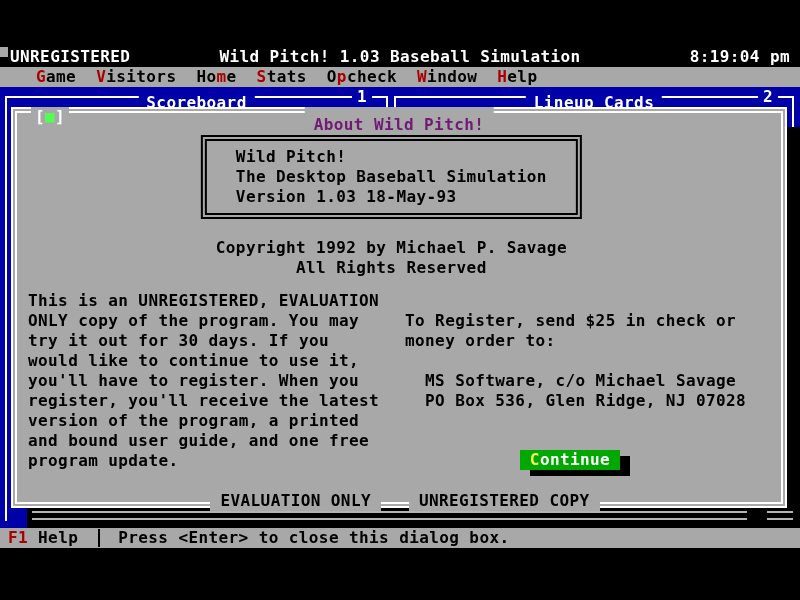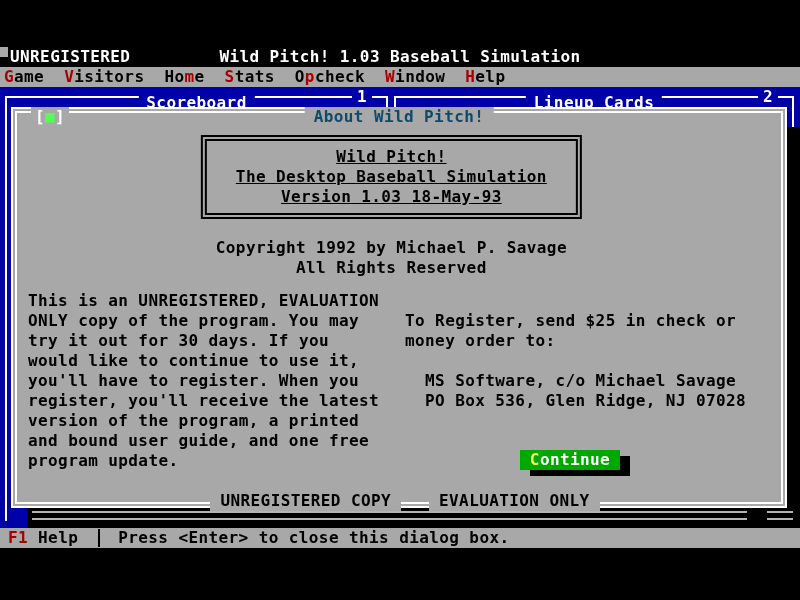--- a/index.html
+++ b/index.html
@@ -13,21 +13,21 @@
 
   
   .titlebar{position:relative;height:20px;background:#000;color:#fff;text-decoration:underline;}
   .tb-left{position:absolute;left:10px;top:0;}
   .tb-center{position:absolute;left:0;top:0;width:100%;text-align:center;}
   .tb-clock{position:absolute;right:10px;top:0;}
   .artifact{position:absolute;left:0;top:0;width:8px;height:10px;background:var(--gray,#A8A8A8);}
 
   
   .menubar{position:relative;height:20px;background:var(--gray,#A8A8A8);color:#000;
-    display:flex;gap:20px;padding-left:4px;box-sizing:border-box;}
+    display:flex;gap:20px;padding-left:36px;box-sizing:border-box;}
   .hot{color:var(--red,#A80000);}
 
   
   .desktop{position:relative;height:441px;background:var(--blue,#0000A8);overflow:hidden;}
   .win-title{position:absolute;top:9px;height:120px;border:2px solid #fff;border-bottom:none;z-index:1;box-sizing:border-box;}
   .wt-left{left:5px;width:383px;}
   .wt-right{left:394px;width:400px;}
   .wt-label{position:absolute;left:50%;transform:translateX(-50%);top:-11px;background:var(--blue,#0000A8);color:#fff;padding:6px 8px;white-space:nowrap;}
   .wt-num{position:absolute;right:14px;top:-11px;background:var(--blue,#0000A8);color:#fff;padding:0 5px;}
   .desk-border-l{position:absolute;left:5px;top:9px;width:0;height:425px;border-left:2px solid #fff;z-index:0;}
@@ -36,25 +36,25 @@
   .shadow-r{position:absolute;left:787px;top:40px;width:13px;height:401px;background:#000;z-index:2;}
   .shadow-b{position:absolute;left:27px;top:421px;width:773px;height:20px;background:#000;z-index:2;}
   .ghost{position:absolute;top:3px;height:5px;border-top:2px solid #b4b4b4;border-bottom:2px solid #b4b4b4;}
   .ghost1{left:5px;width:715px;}
   .ghost2{left:740px;width:26px;}
 
   
   .dialog{position:absolute;left:11px;top:20px;width:776px;height:401px;box-sizing:border-box;
     background:var(--gray,#A8A8A8);border:6px double #fff;z-index:5;color:#000;}
   .dlg-title{position:absolute;top:-6px;left:50%;transform:translateX(-50%);
-    background:var(--gray,#A8A8A8);padding:0 9px;color:#0c4a6e;white-space:nowrap;}
+    background:var(--gray,#A8A8A8);padding:8px 9px;color:#701a75;white-space:nowrap;}
   .dlg-close{position:absolute;top:-6px;left:14px;background:var(--gray,#A8A8A8);padding:0 4px;color:#fff;cursor:pointer;}
   .dlg-close .dot{color:var(--bgreen,#54FC54);}
   .about-box{position:absolute;top:22px;left:50%;transform:translateX(-52%);
-    border:6px double #000;padding:6px 29px;text-align:center;white-space:pre;text-decoration:underline;}
+    border:6px double #000;padding:6px 29px;text-align:left;white-space:pre;}
   .copyright{position:absolute;top:125px;left:0;width:98%;text-align:center;white-space:pre;}
   .col-left{position:absolute;left:11px;top:178px;white-space:pre;}
   .col-right{position:absolute;left:388px;top:198px;white-space:pre;}
   .continue{position:absolute;left:503px;top:337px;width:100px;height:20px;
     background:var(--green,#00A800);color:#fff;text-align:center;
     box-shadow:10px 6px 0 #000;cursor:pointer;}
   .continue .hoty{color:var(--yellow,#FCFC54);}
   .dlg-footer{position:absolute;left:-6px;top:378px;width:788px;height:20px;
     display:flex;justify-content:center;align-items:center;gap:28px;}
   .foot-label{background:var(--gray,#A8A8A8);padding:0 10px;white-space:nowrap;}
@@ -68,20 +68,21 @@
 </style>
 </head>
 <body>
 
 <div class="screen">
 
   <div class="titlebar">
     <div class="artifact"></div>
     <span class="tb-left">UNREGISTERED</span>
     <span class="tb-center">Wild Pitch! 1.03 Baseball Simulation</span>
+    <span class="tb-clock">8:19:04 pm</span>
   </div>
 
   <div class="menubar">
     <span class="menu-item"><span></span><span class="hot">G</span><span>ame</span></span>
     <span class="menu-item"><span></span><span class="hot">V</span><span>isitors</span></span>
     <span class="menu-item"><span>Ho</span><span class="hot">m</span><span>e</span></span>
     <span class="menu-item"><span></span><span class="hot">S</span><span>tats</span></span>
     <span class="menu-item"><span>O</span><span class="hot">p</span><span>check</span></span>
     <span class="menu-item"><span></span><span class="hot">W</span><span>indow</span></span>
     <span class="menu-item"><span></span><span class="hot">H</span><span>elp</span></span>
@@ -125,22 +126,22 @@
 program update.</div>
       <div class="col-right">To Register, send $25 in check or
 money order to:
 
   MS Software, c/o Michael Savage
   PO Box 536, Glen Ridge, NJ 07028</div>
 
       <div class="continue"><span class="hoty">C</span><span>ontinue</span></div>
 
       <div class="dlg-footer">
+        <span class="foot-label">EVALUATION ONLY</span>
         <span class="foot-label">UNREGISTERED COPY</span>
-        <span class="foot-label">EVALUATION ONLY</span>
       </div>
     </div>
   </div>
 
   <div class="statusbar">
     <span class="sb-f1">F1</span>
     <span class="sb-help">Help</span>
     <span class="sb-sep"></span>
     <span class="sb-msg">Press &lt;Enter&gt; to close this dialog box.</span>
   </div>

